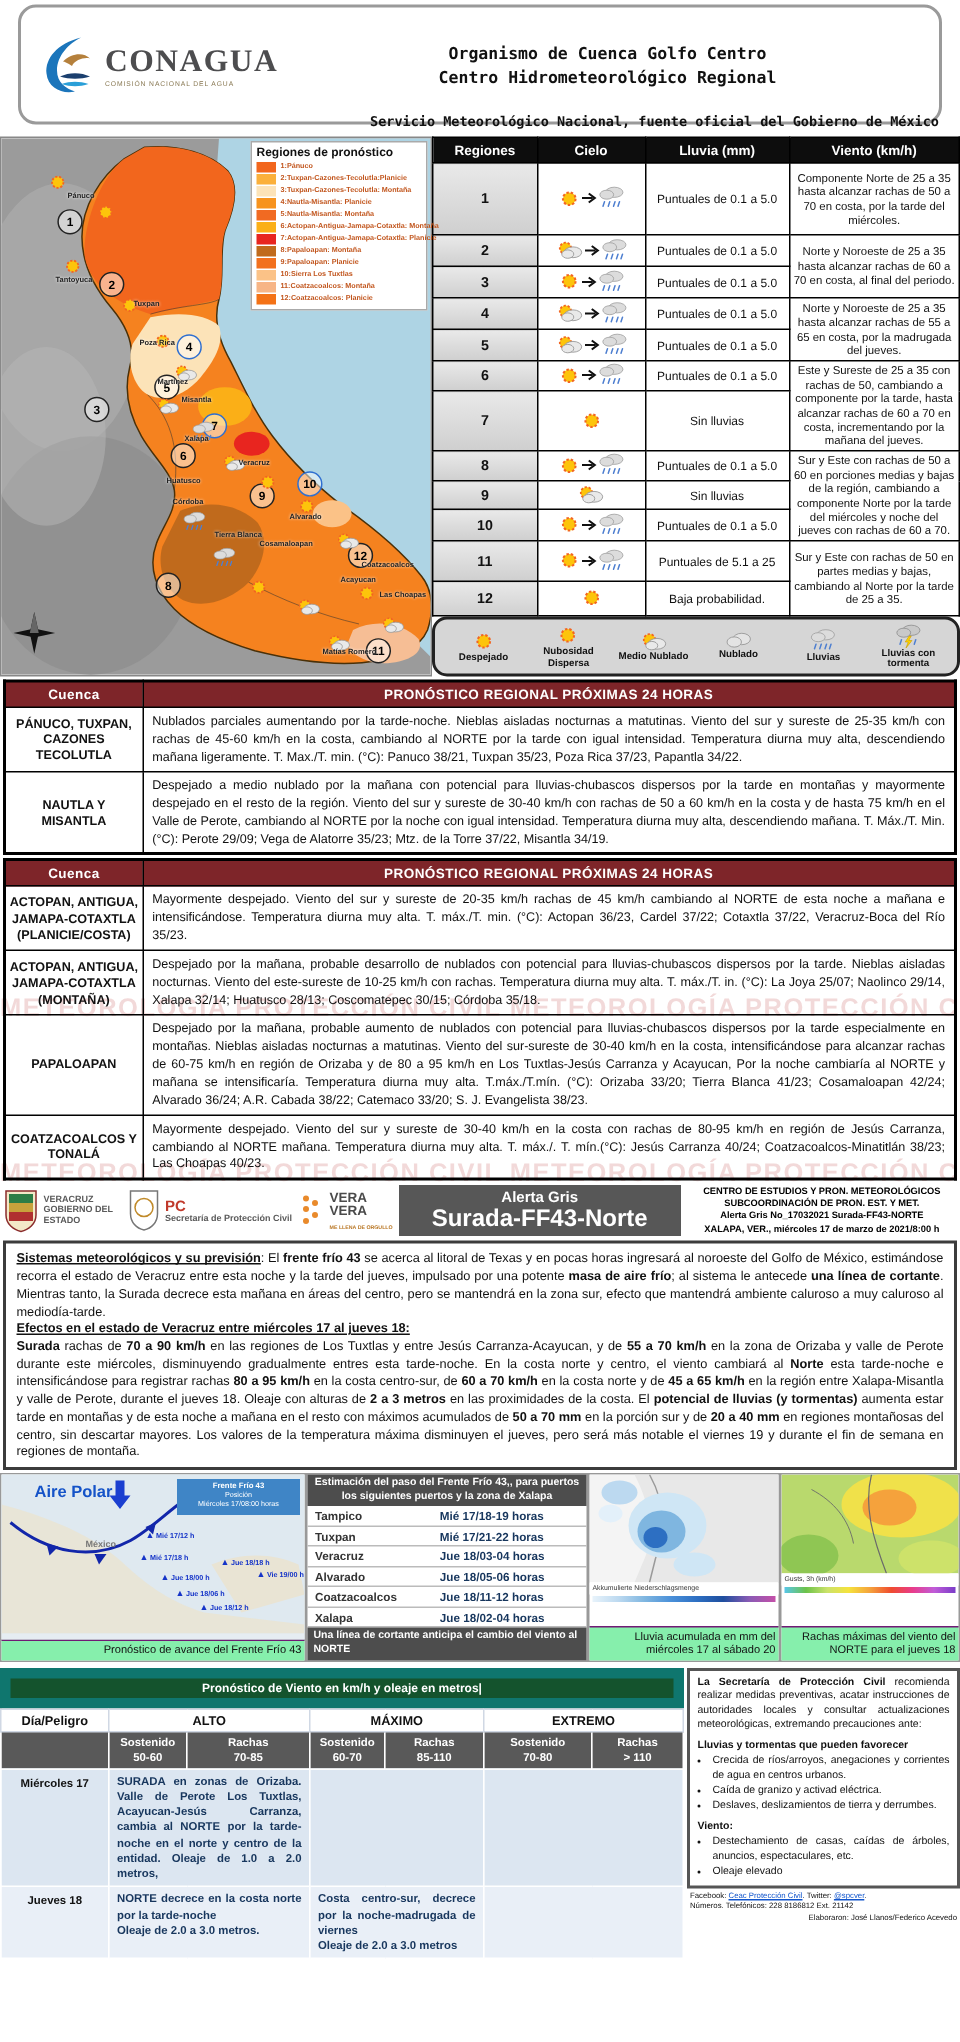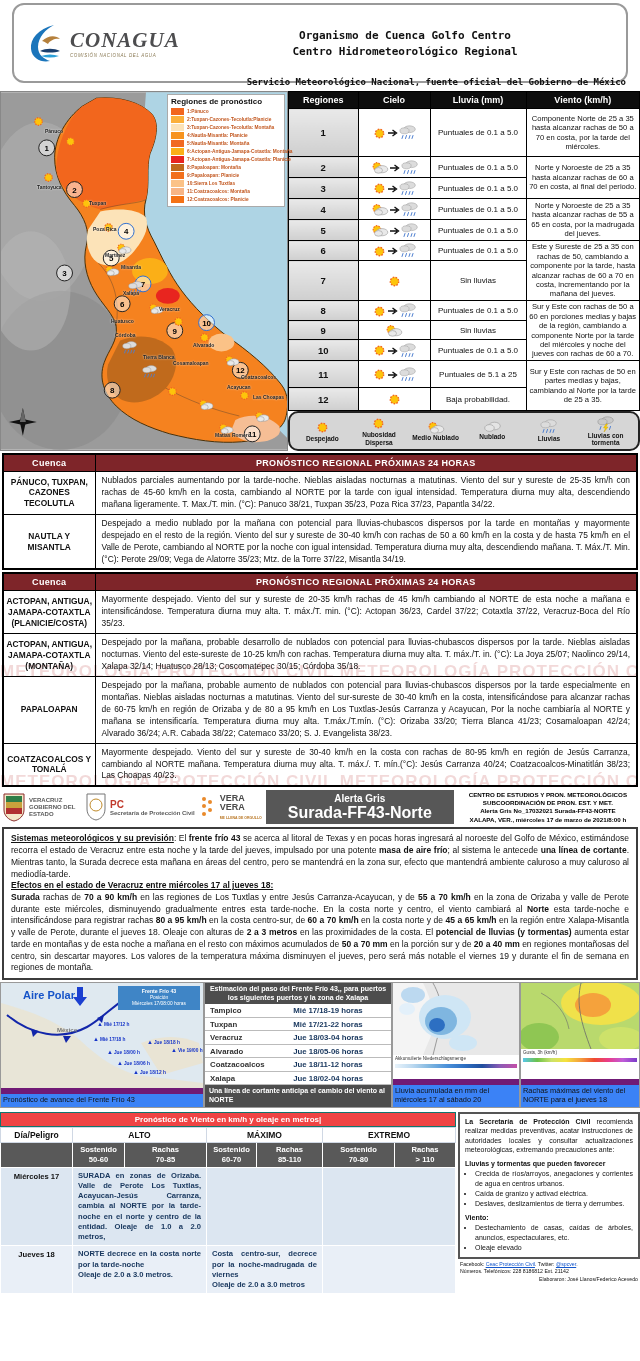--- a/index.html
+++ b/index.html
@@ -3,21 +3,21 @@
 <meta charset="utf-8">
 <style>
   * { margin:0; padding:0; box-sizing:border-box; }
   html,body { background:#fff; }
   body { width:640px; font-family:"Liberation Sans", sans-serif; color:#111; }
   .page { width:640px; height:1361px; position:relative; overflow:hidden; background:#fff; }
 
   
   .hdr { margin:3px 12px 2px 12px; height:80px; border:2px solid #9a9a9a; border-radius:12px;
          display:flex; align-items:center; padding:2px 10px; position:relative; }
-  .logo-wrap { width:170px; display:flex; align-items:center; gap:4px;font-style:italic; }
+  .logo-wrap { width:170px; display:flex; align-items:center; gap:4px; }
   .logo-text .big { font-family:"Liberation Serif", serif; font-weight:bold; font-size:21px; color:#4d4d4f; letter-spacing:1px; }
   .logo-text .small { font-size:4.5px; color:#8a7a55; letter-spacing:.6px; }
   .hdr-titles { flex:1; text-align:center; font-family:"DejaVu Sans Mono", monospace; font-weight:bold; }
   .hdr-titles .t1 { font-size:11px; }
   .hdr-titles .t2 { font-size:11px; margin-top:3px; }
   .hdr-titles .t3 { font-size:11px; }
   .hdr-sub { position:absolute; left:0; right:0; bottom:-6px; text-align:right;
              font-family:"DejaVu Sans Mono", monospace; font-weight:bold; font-size:9px; background:transparent; }
 
   
@@ -70,21 +70,21 @@
   .synopsis { margin:2px; border:2px solid #3c3c3c; padding:4px 7px; font-size:8.5px; line-height:1.38; text-align:justify; }
   .synopsis .efectos { font-weight:bold; text-decoration:underline; }
 
   
   .panels { display:flex; margin-top:2px; height:126px; }
   .panel { position:relative; display:flex; flex-direction:column; }
   .pA { width:204px; border:1px solid #999; }
   .pB { width:188px; border:1px solid #999; background:#fff; }
   .pC { width:128px; border:1px solid #999; }
   .pD { width:120px; border:1px solid #999; }
-  .cap { background:#3b82f6; border-top:6px solid #701a75; font-size:7.4px; text-align:left; padding:2px 2px; line-height:1.2; }
+  .cap { background:#86efac; border-top:1px solid #701a75; font-size:7.4px; text-align:right; padding:2px 2px; line-height:1.2; }
   .airpolar { position:absolute; left:22px; top:6px; font-size:11px; font-weight:bold; color:#1553c8; }
   .fmark { position:absolute; font-size:4.8px; font-weight:bold; color:#1534c8; white-space:nowrap; }
   .fmark::before { content:"\25B2"; color:#1534c8; font-size:6px; margin-right:1px; }
   .fbox { position:absolute; right:3px; top:3px; width:82px; background:#3f85c6; color:#fff; text-align:center;
           font-size:4.8px; line-height:1.3; padding:2px; }
   .fbox b { font-size:5.2px; }
   .mexlbl { position:absolute; left:56px; top:44px; font-size:6px; font-weight:bold; color:#777; }
   .pB .bhead, .pB .bfoot { background:#4d4d4d; color:#fff; font-weight:bold; font-size:7px; padding:2px 4px; line-height:1.25; }
   .pB .bhead { text-align:center; }
   .ports { width:100%; flex:1; }
@@ -92,21 +92,21 @@
   .ports td.pn { color:#333; }
   .ports td.pt { text-align:left; }
   .scale { font-size:4.6px; color:#333; padding:1px 2px; line-height:1.3; background:#fff; }
   .scalebar { height:4px; margin:1px 2px; }
   .rainbar { background:linear-gradient(90deg,#e8f3fb,#bcd9f0,#7fb6e0,#4a90d9,#2d6fc2,#1f4e9e,#8a5bb5,#c44fa8); }
   .gustbar { background:linear-gradient(90deg,#58c6e8,#6cc24a,#cbe26a,#f5e23c,#f5a23c,#ef4b2f,#e83c8c,#c05cd8,#7a3cc8); }
 
   
   .bottom-row { display:flex; margin-top:4px; align-items:flex-start; }
   .windt { width:456px; }
-  .windt .title { background:#ef4444; color:#fff; font-weight:bold; font-size:8px; text-align:center; padding:2px; border:1px solid #0f766e; }
+  .windt .title { background:#14532d; color:#fff; font-weight:bold; font-size:8px; text-align:center; padding:2px; border:7px solid #0f766e; }
   .windt table { width:456px; }
   .windt td { border:1.5px solid #fff; font-size:7.6px; vertical-align:top; }
   .windt .hrow td { background:#fff; border:1.5px solid #d0d8e4; font-weight:bold; text-align:center; font-size:8.5px; padding:2px; }
   .windt .srow td { background:#595959; color:#fff; font-weight:bold; text-align:center; font-size:7.6px; line-height:1.3; padding:2px; }
   .windt .r1 td { background:#dce6f1; }
   .windt .r2 td { background:#e9eff7; }
   .windt td.day { width:72px; text-align:center; font-weight:bold; padding-top:4px; }
   .windt td.body { text-align:justify; padding:3px 5px; font-weight:bold; color:#17365d; line-height:1.35; white-space:pre-line; }
   .recs { width:182px; margin-left:2px; }
   .recs .box { border:2px solid #555; padding:3px 5px; font-size:7px; line-height:1.35; text-align:justify; }

